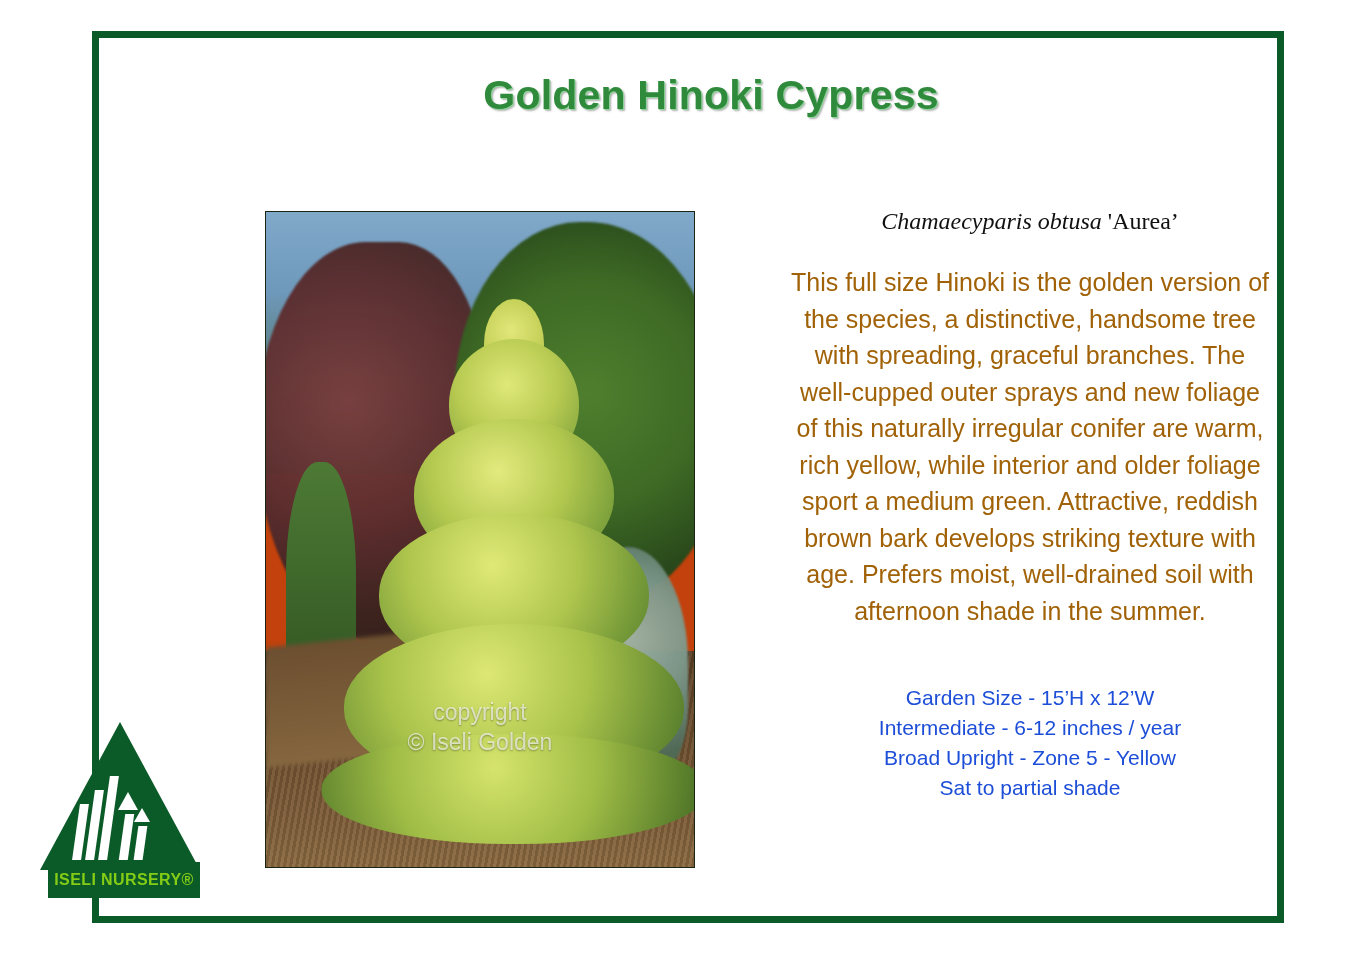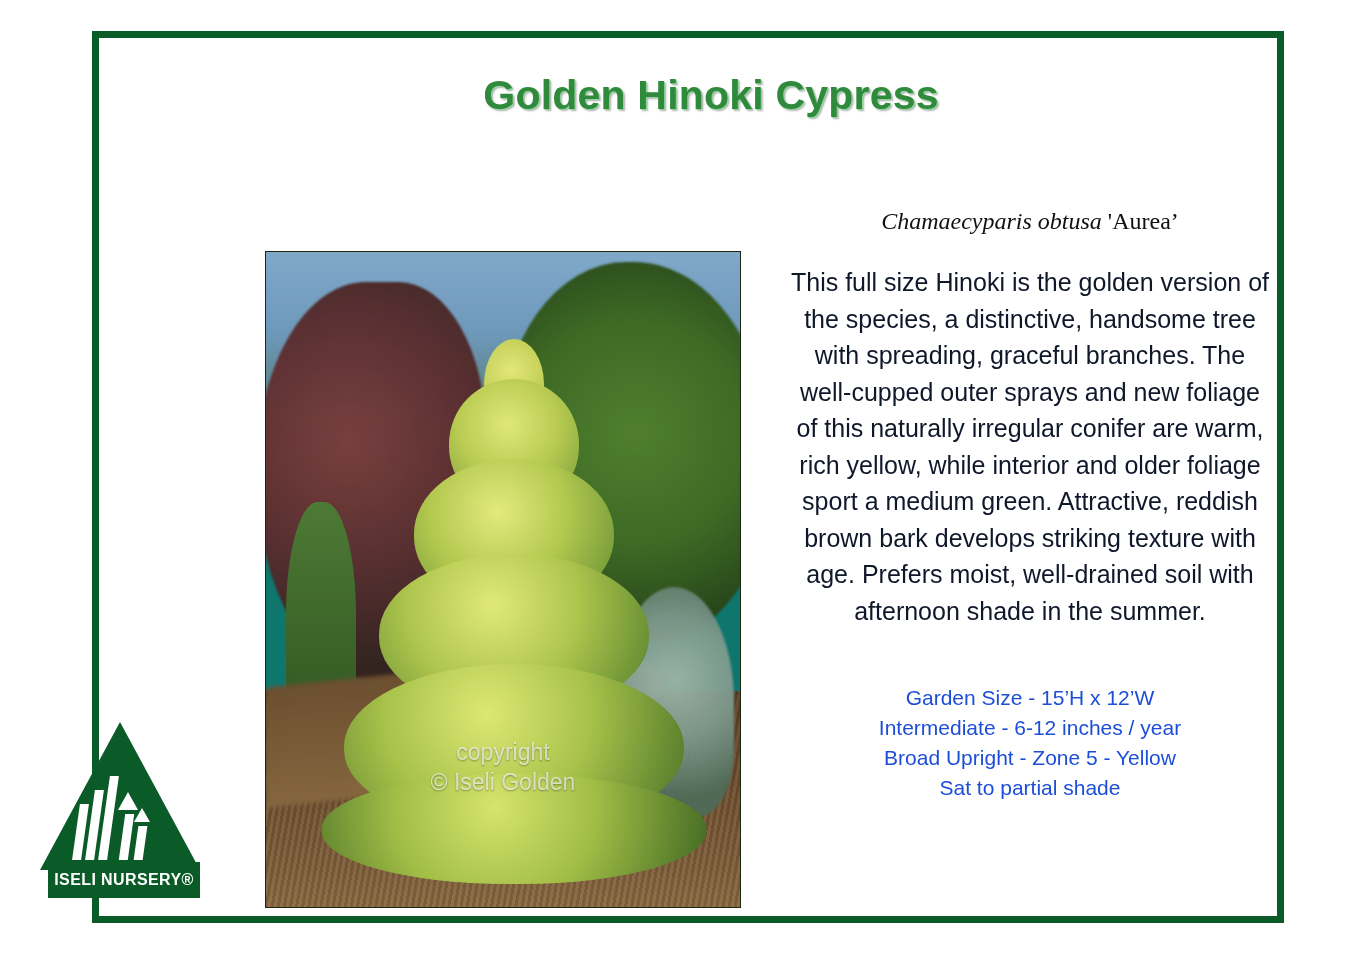--- a/index.html
+++ b/index.html
@@ -49,27 +49,26 @@
       1px 1px 0 #8fd39a,
       2px 2px 2px rgba(110,110,110,0.55);
     padding-left: 36px;
   }
 
   
   .photo {
     position: absolute;
     left: 265px;
     top: 211px;
-    width: 476px;
+    width: 430px;
     height: 657px;
-    background: #0f766e;
+    background: #c2410c;
     overflow: hidden;
     border: 1px solid #1c2412;
     box-sizing: border-box;
-    margin-top: 40px;
   }
   .sky {
     position: absolute;
     left: 0; top: 0; width: 100%; height: 40%;
     background: linear-gradient(180deg,#7fa8c9 0%, #6f99bb 30%, #3a5a2c 100%);
   }
   .tree-left {
     position: absolute;
     left: -10px; top: 30px;
     width: 230px; height: 400px;
@@ -181,21 +180,21 @@
     font-size: 24px;
     line-height: 30px;
     margin-bottom: 28px;
     font-family: Liberation Serif, serif;
   }
   .botanical .genus { font-style: italic; }
   .botanical .cv { font-style: normal; }
   .description {
     font-size: 25px;
     line-height: 36.5px;
-    color: #0f172a;
+    color: #a16207;
   }
   .specs {
     margin-top: 54px;
     font-size: 21px;
     line-height: 30px;
     color: #1d4ed8;
   }
 
   
   .logo {
@@ -218,21 +217,21 @@
     left: 8px;
     top: 140px;
     width: 152px;
     height: 36px;
     background: #0b5b28;
     display: flex;
     align-items: center;
     justify-content: center;
   }
   .logo-band span {
-    color: #ffffff;
+    color: #84cc16;
     font-size: 16px;
     font-weight: bold;
     letter-spacing: 0.4px;
   }
   .logo-marks {
     position: absolute;
     left: 34px;
     top: 52px;
     width: 95px;
     height: 86px;

